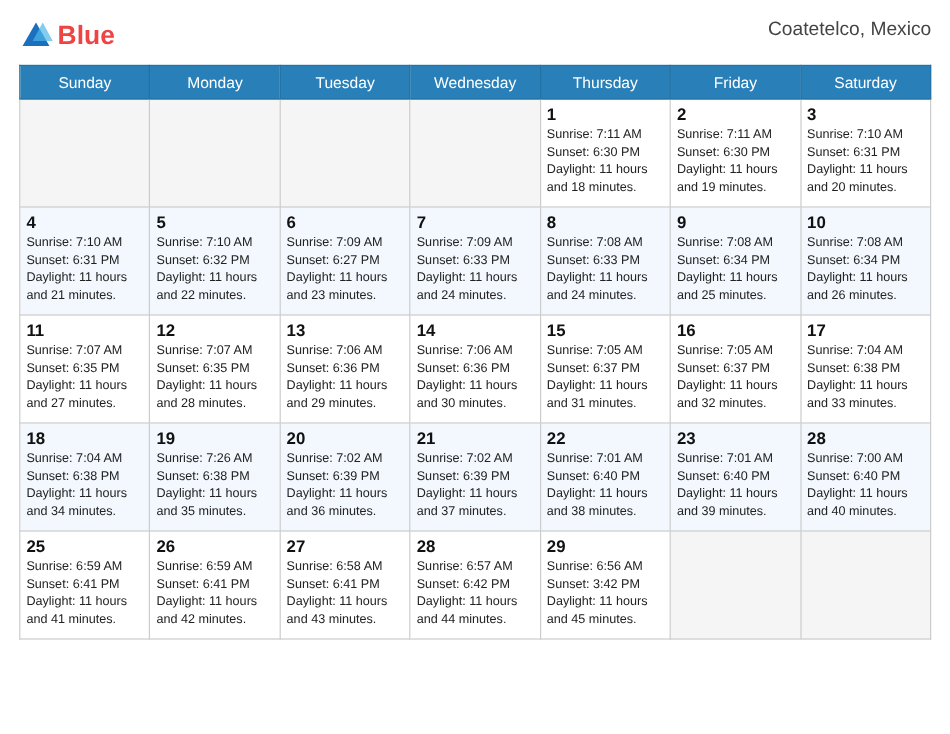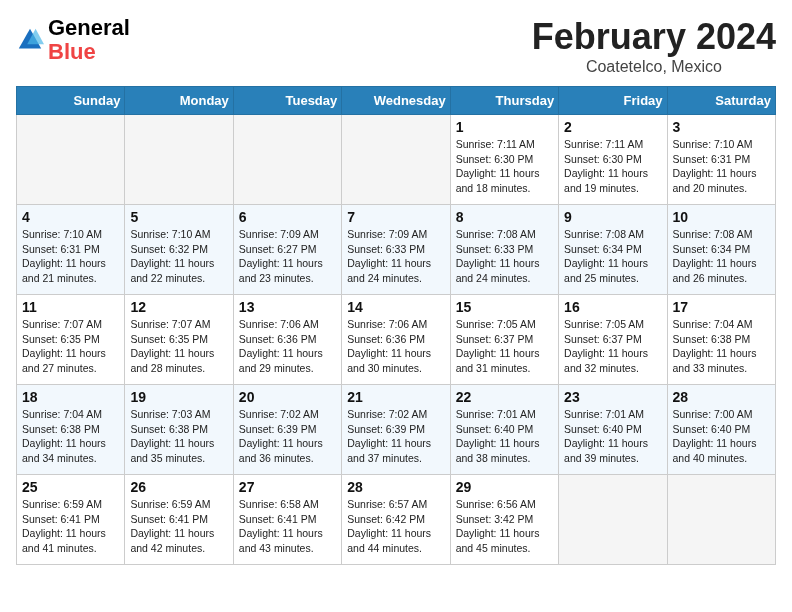--- a/index.html
+++ b/index.html
@@ -47,23 +47,23 @@
     }
     table {
       width: 100%;
       border-collapse: collapse;
       font-size: 11px;
     }
     thead tr th {
       background: #2980b9;
       color: #fff;
       padding: 6px 4px;
-      text-align: right;
+      text-align: center;
       font-size: 13px;
-      font-weight: bold;
+      font-weight: normal;
       border: 1px solid #2471a3;
     }
     tbody tr td {
       border: 1px solid #ccc;
       vertical-align: top;
       padding: 4px 5px;
       width: 14.28%;
       min-height: 80px;
       height: 90px;
     }
@@ -94,26 +94,24 @@
 </head>
 <body>
 
 <div class="header">
   <div class="logo">
     <svg class="logo-icon" viewBox="0 0 40 40" xmlns="http://www.w3.org/2000/svg">
       <polygon points="20,4 36,32 4,32" fill="#1a6fbf"></polygon>
       <polygon points="28,4 40,26 16,26" fill="#4db8e8" opacity="0.7"></polygon>
     </svg>
     <div class="logo-text">
-      <span class="general">General</span>
       <span class="blue">Blue</span>
     </div>
   </div>
   <div class="title-block">
-    <div class="month-year">February 2024</div>
     <div class="location">Coatetelco, Mexico</div>
   </div>
 </div>
 
 <table>
   <thead>
     <tr id="header-row">
         <th>Sunday</th>
         <th>Monday</th>
         <th>Tuesday</th>
@@ -238,21 +236,21 @@
       </tr>
       <tr>
         <td>
           <div class="day-number">18</div>
           <div class="day-info">Sunrise: 7:04 AM
 Sunset: 6:38 PM
 Daylight: 11 hours and 34 minutes.</div>
         </td>
         <td>
           <div class="day-number">19</div>
-          <div class="day-info">Sunrise: 7:03 AM
+          <div class="day-info">Sunrise: 7:26 AM
 Sunset: 6:38 PM
 Daylight: 11 hours and 35 minutes.</div>
         </td>
         <td>
           <div class="day-number">20</div>
           <div class="day-info">Sunrise: 7:02 AM
 Sunset: 6:39 PM
 Daylight: 11 hours and 36 minutes.</div>
         </td>
         <td>

